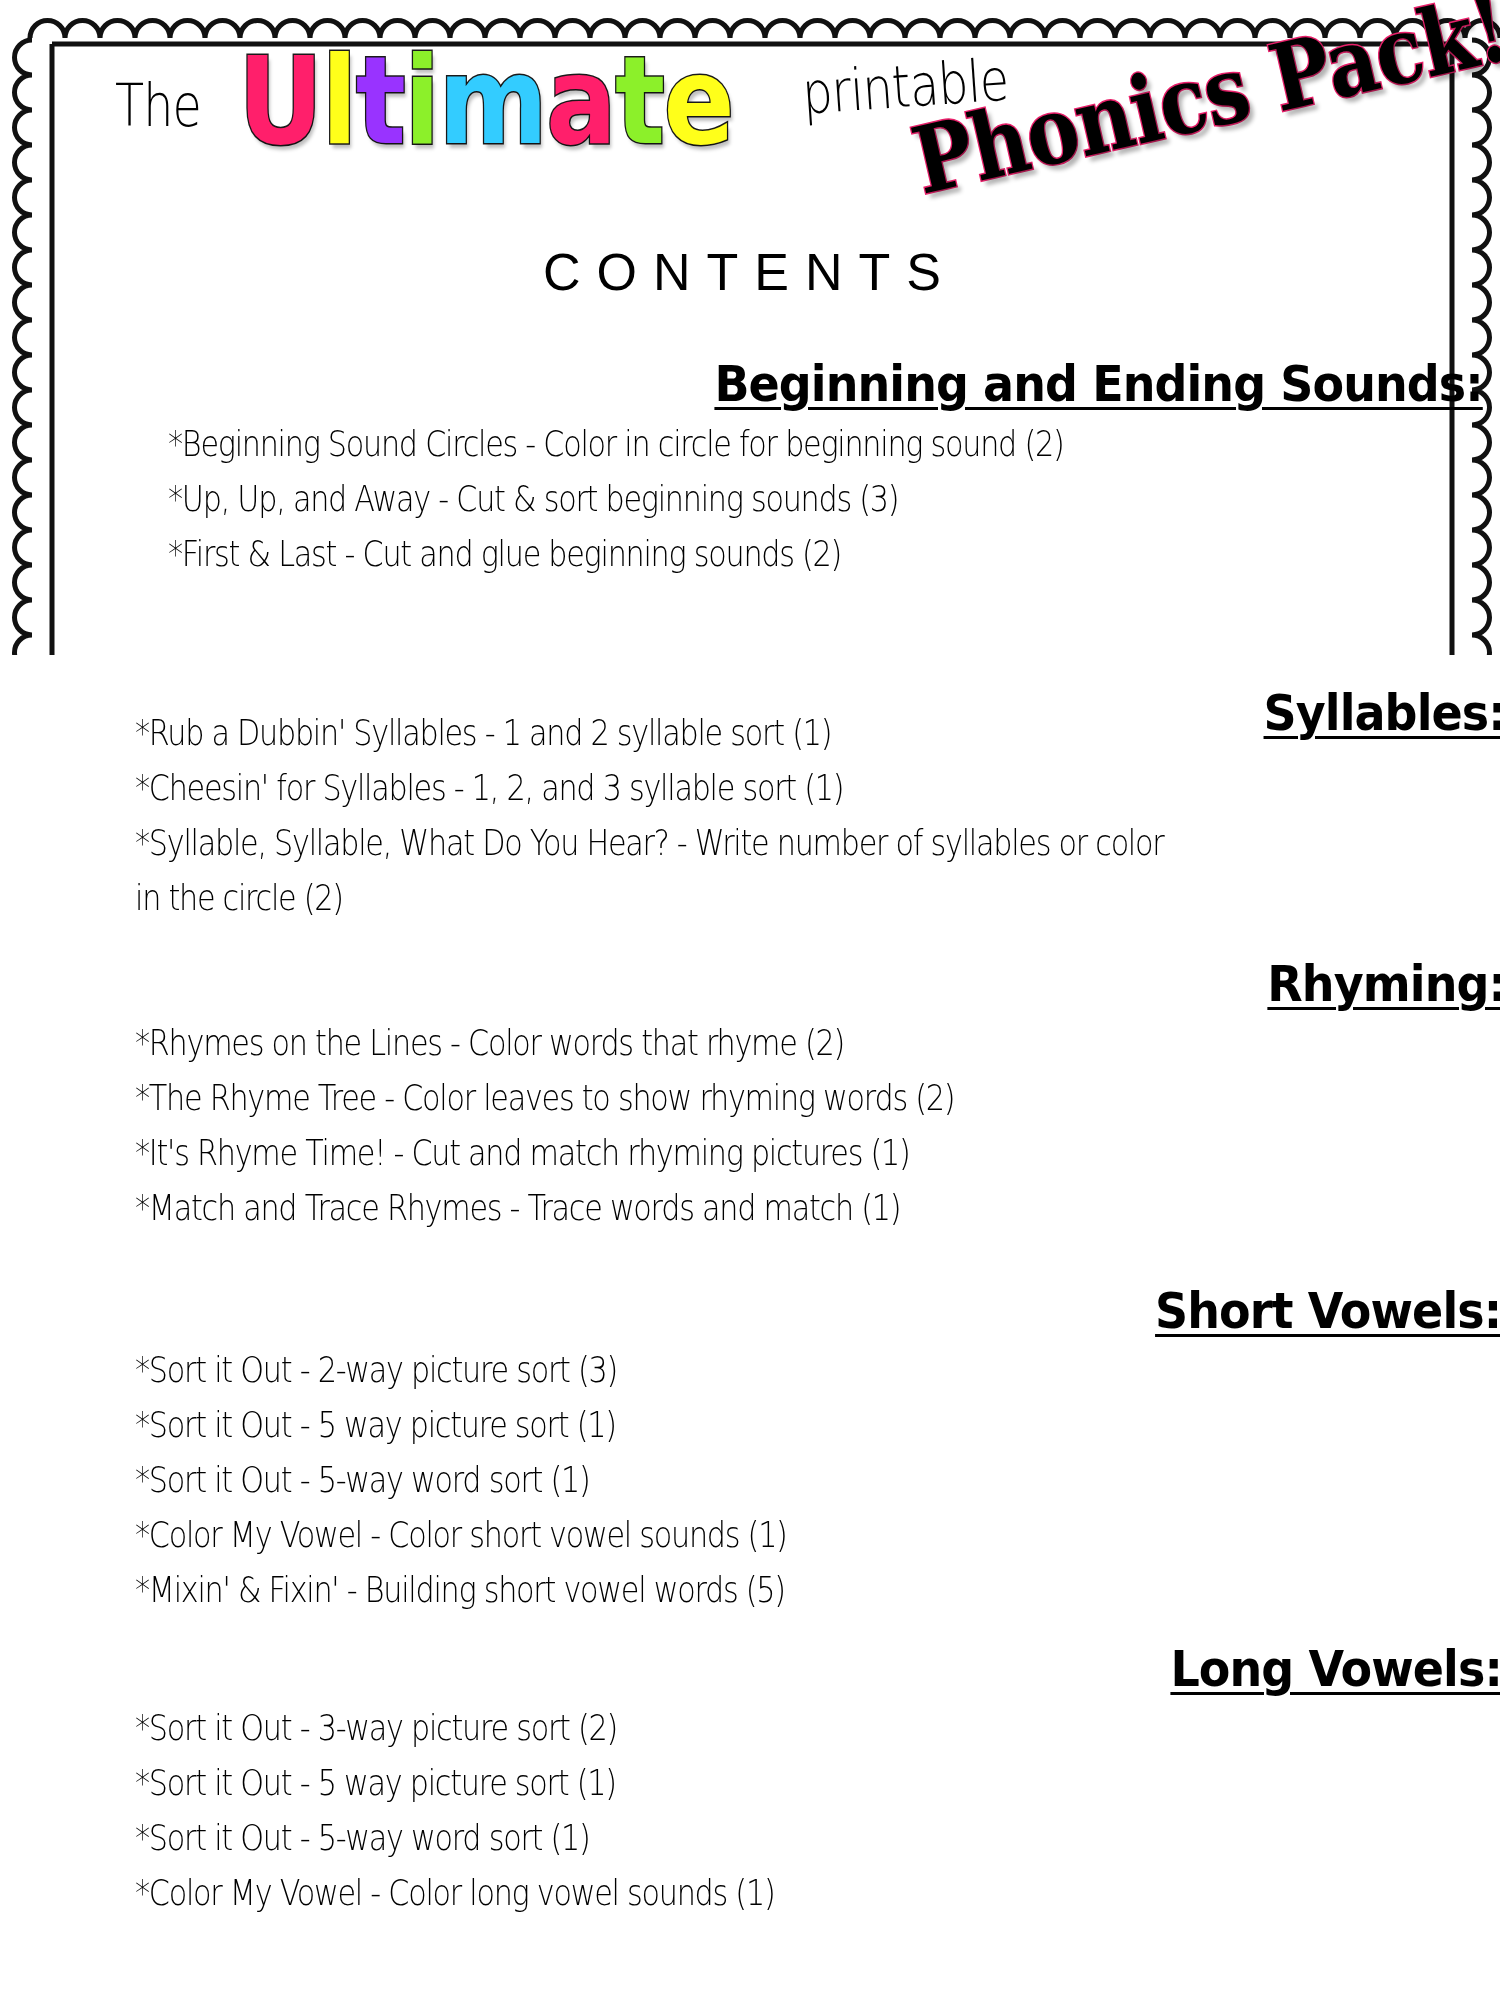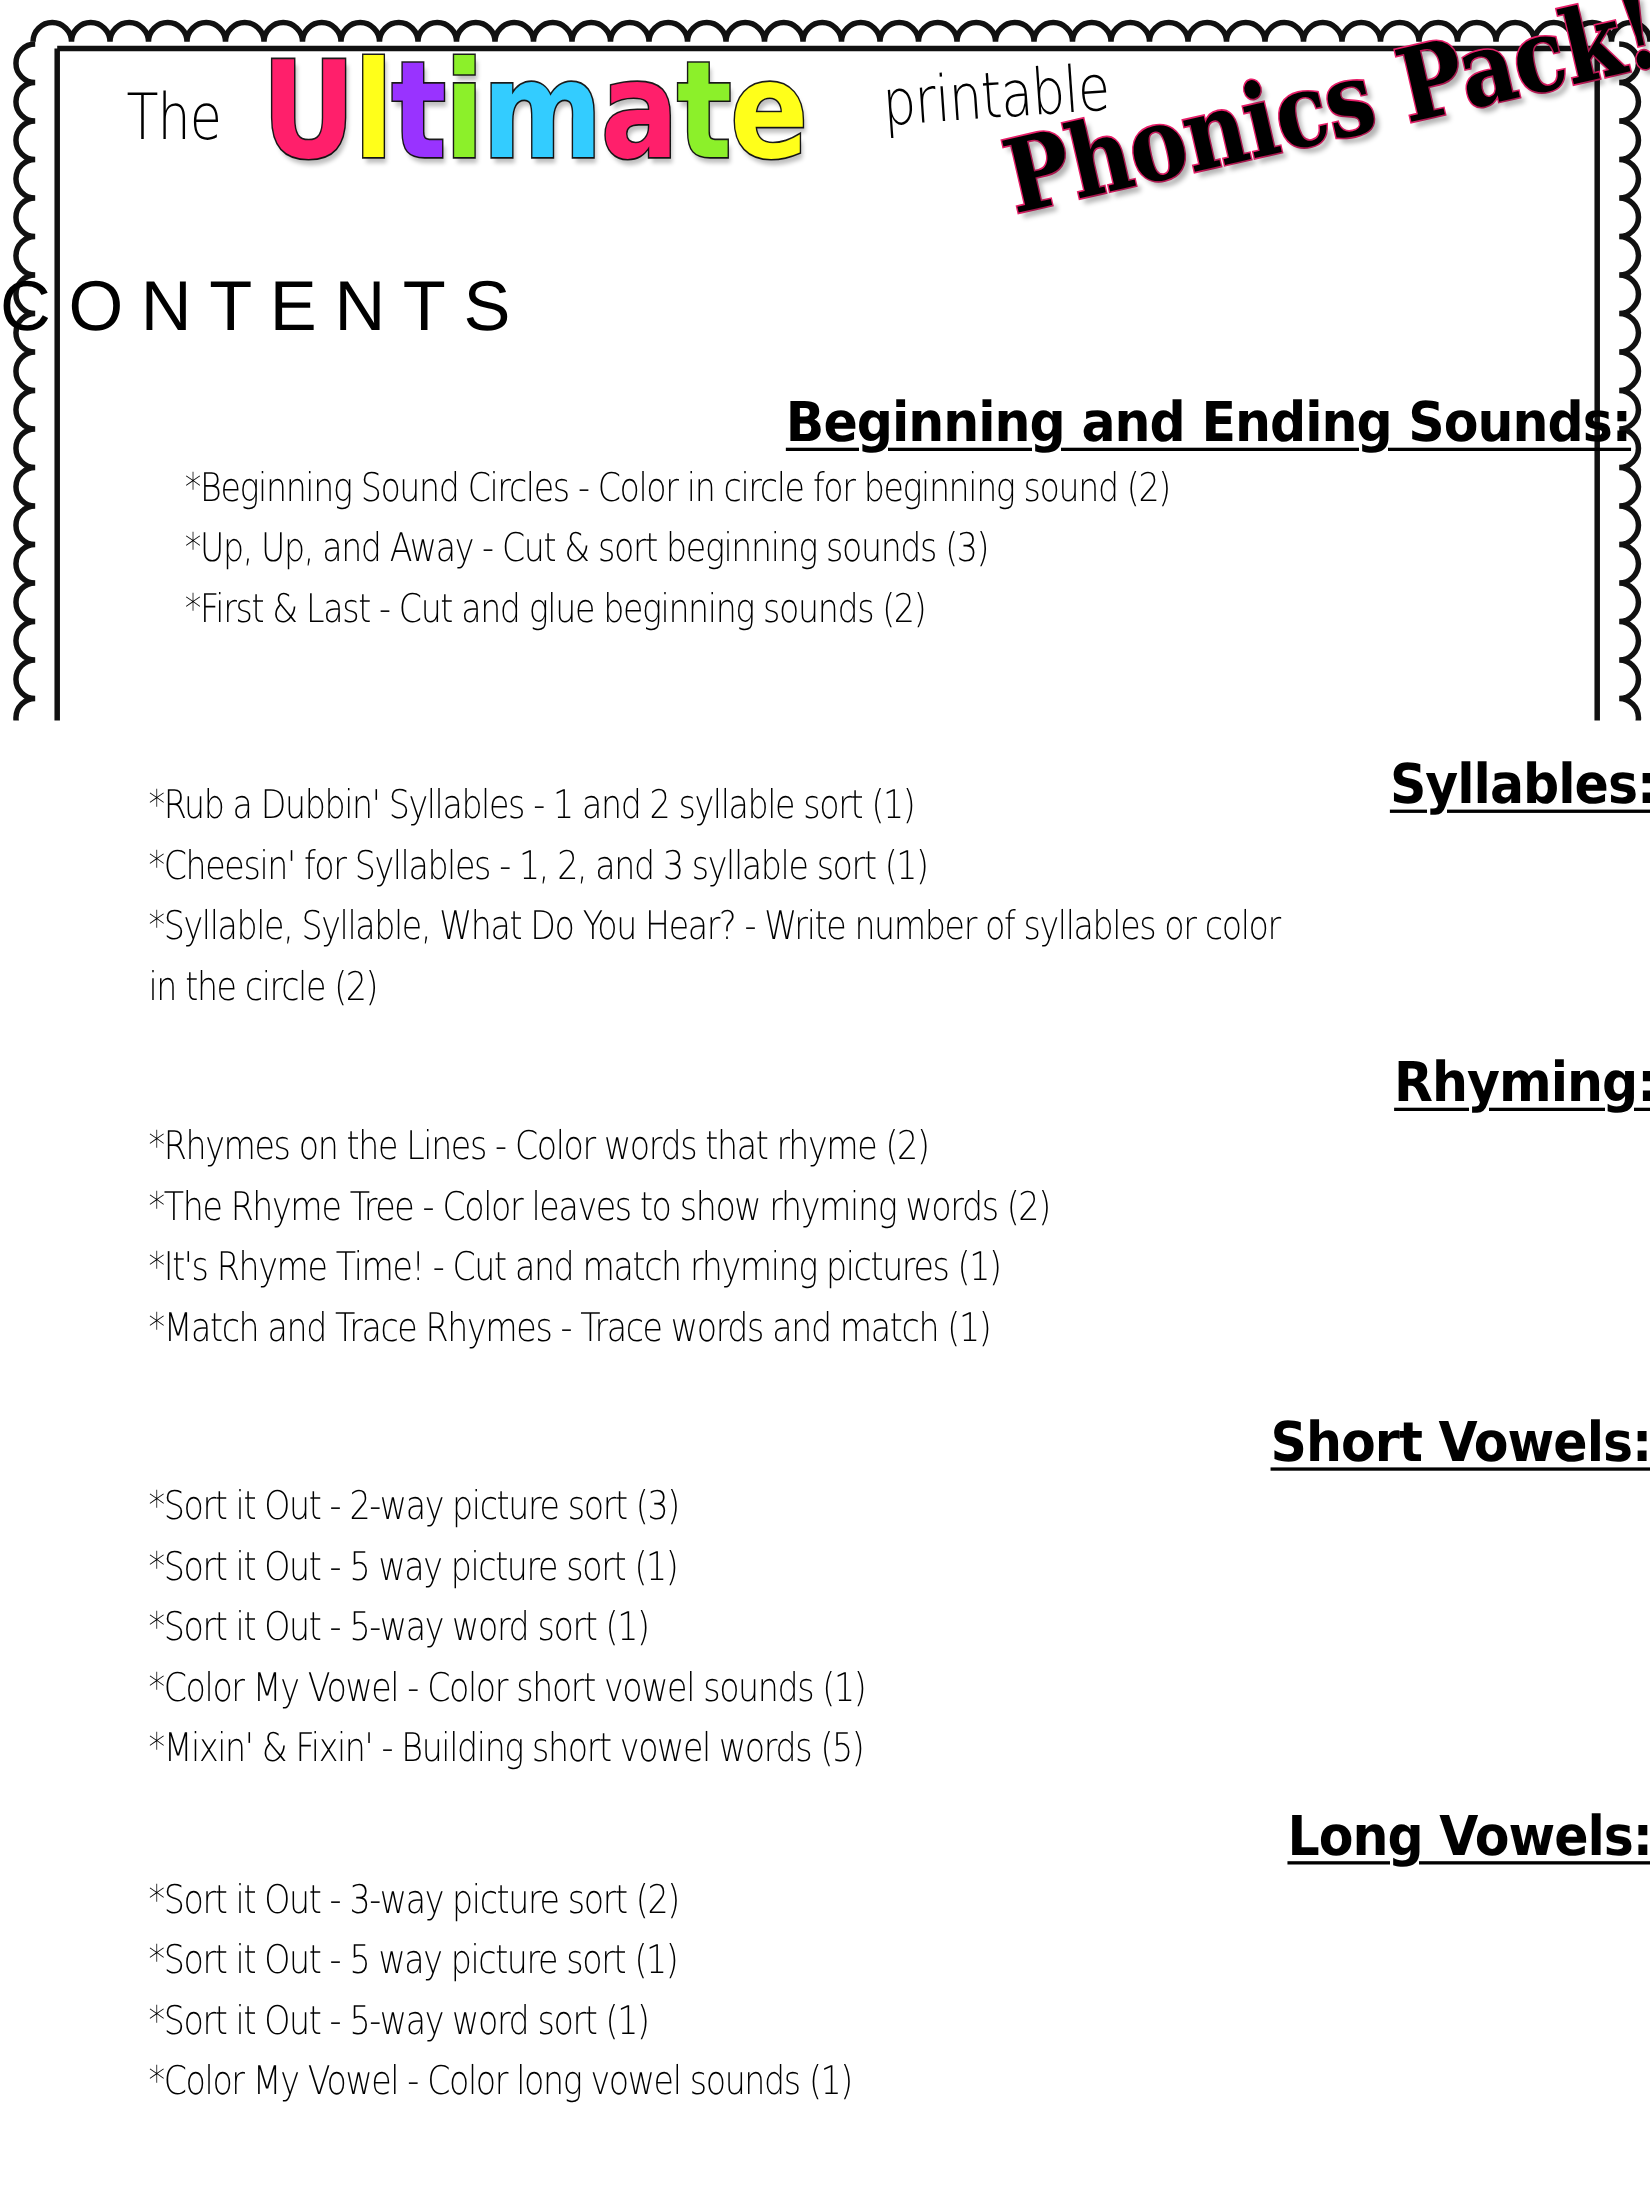--- a/index.html
+++ b/index.html
@@ -13,21 +13,21 @@
               font-family:"DejaVu Sans", sans-serif; letter-spacing:-2px;
               transform:scaleX(0.86); transform-origin:left top; line-height:1; }
   .ultimate span { -webkit-text-stroke:3px #1a1a1a; paint-order:stroke fill;
                    text-shadow:3px 5px 4px rgba(0,0,0,0.25); }
   .printable { left:800px; top:60px; font-size:58px; font-family:"DejaVu Sans", sans-serif;
                font-weight:300; transform:rotate(-4deg) scaleX(0.82); transform-origin:left top; letter-spacing:-1px; }
   .phonics { left:905px; top:118px; font-size:92px; font-family:"DejaVu Serif", serif; font-weight:bold;
              color:#000; -webkit-text-stroke:3px #e8206a; paint-order:stroke fill;
              transform:rotate(-13deg) scaleX(0.85); transform-origin:left top;
              text-shadow:4px 6px 5px rgba(0,0,0,0.3); letter-spacing:-1px; line-height:1; }
-  .contents { left:0; width:1500px; top:246px; font-size:64px;
+  .contents { left:0; width:1500px; top:246px; text-align:center; font-size:52px;
               letter-spacing:16px; font-family:"Liberation Sans", sans-serif; line-height:1; }
   .heading { position:absolute; left:16px; width:1500px; text-align:right; }
   .heading span { display:inline-block; font-family:"DejaVu Sans", sans-serif; font-weight:bold;
                   font-size:50px; text-decoration:underline; text-decoration-thickness:3px;
                   text-underline-offset:6px; transform:scaleX(0.92); letter-spacing:-1px; }
   .item { position:absolute; white-space:nowrap; font-family:"DejaVu Sans", sans-serif;
           font-weight:300; font-size:36px; letter-spacing:-1.5px;
           transform:scaleX(0.84); transform-origin:left top; line-height:44px; }
 </style>
 </head>

